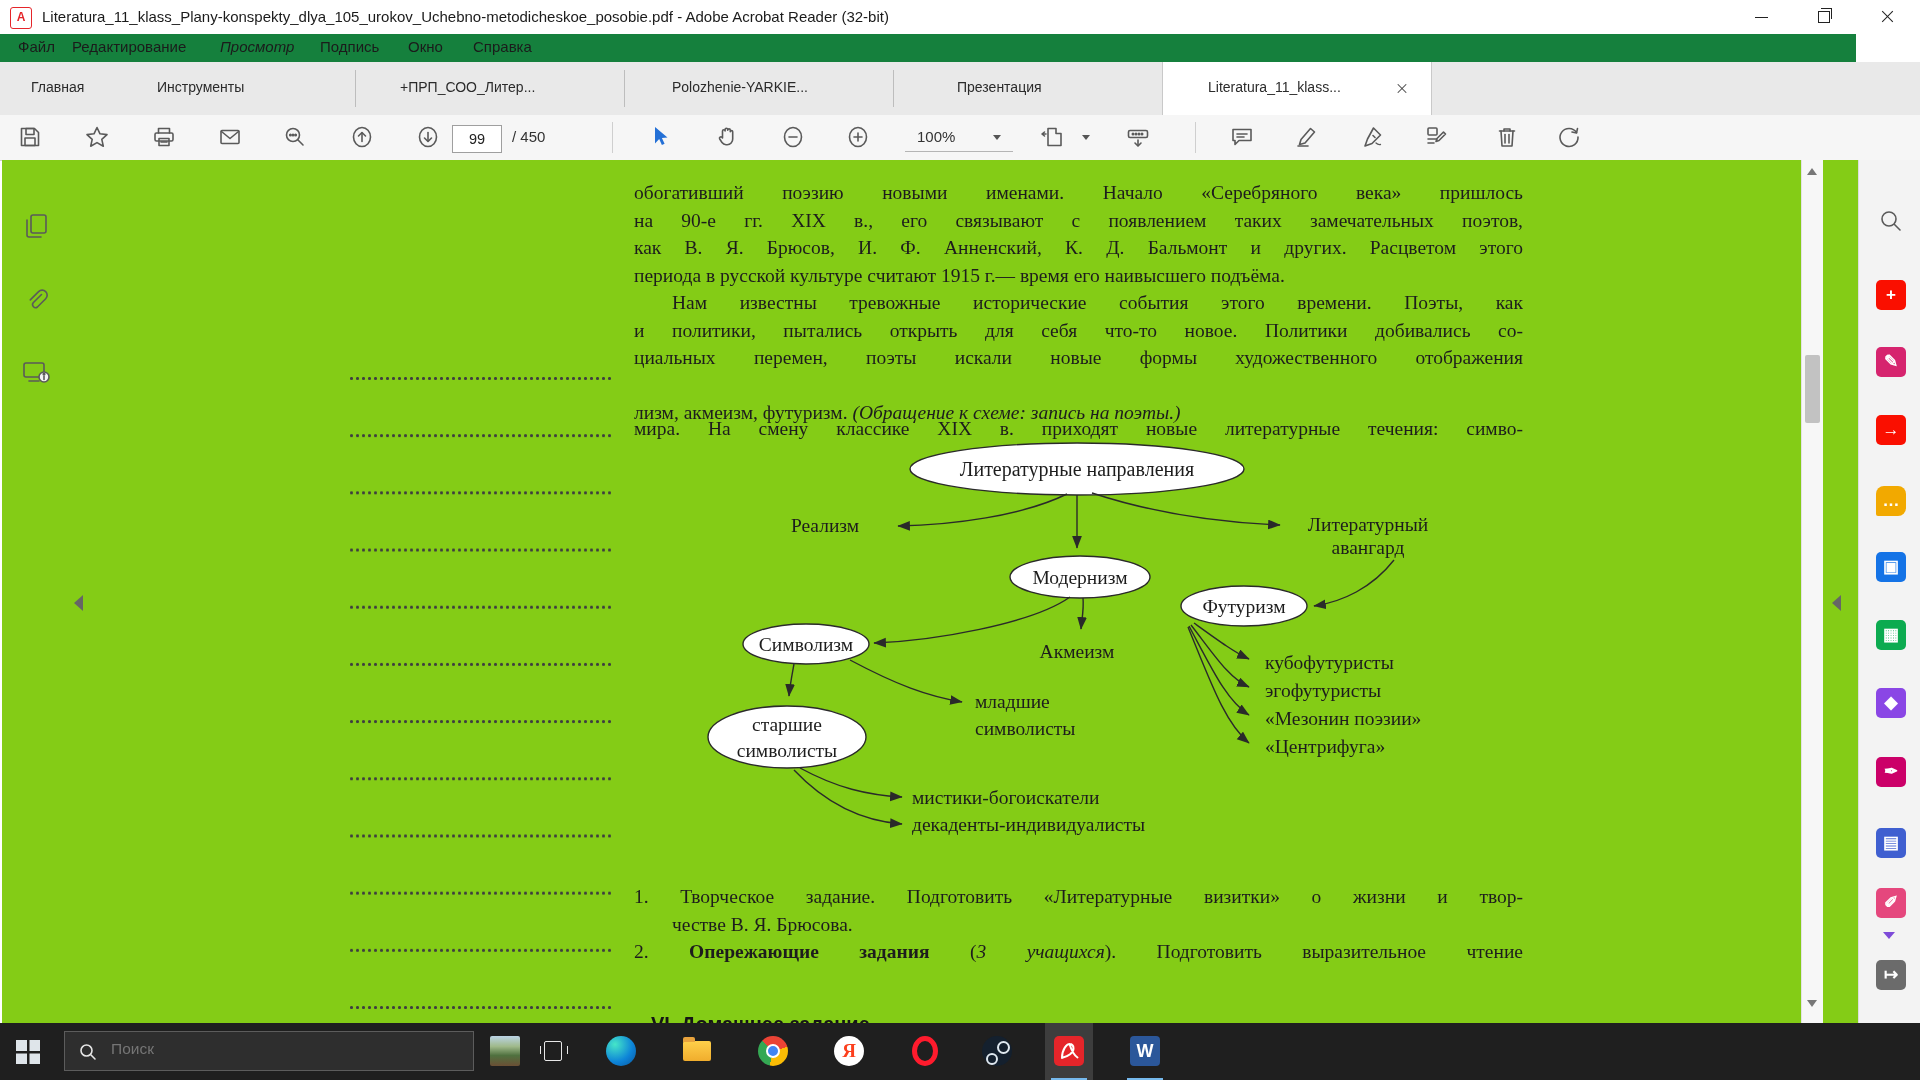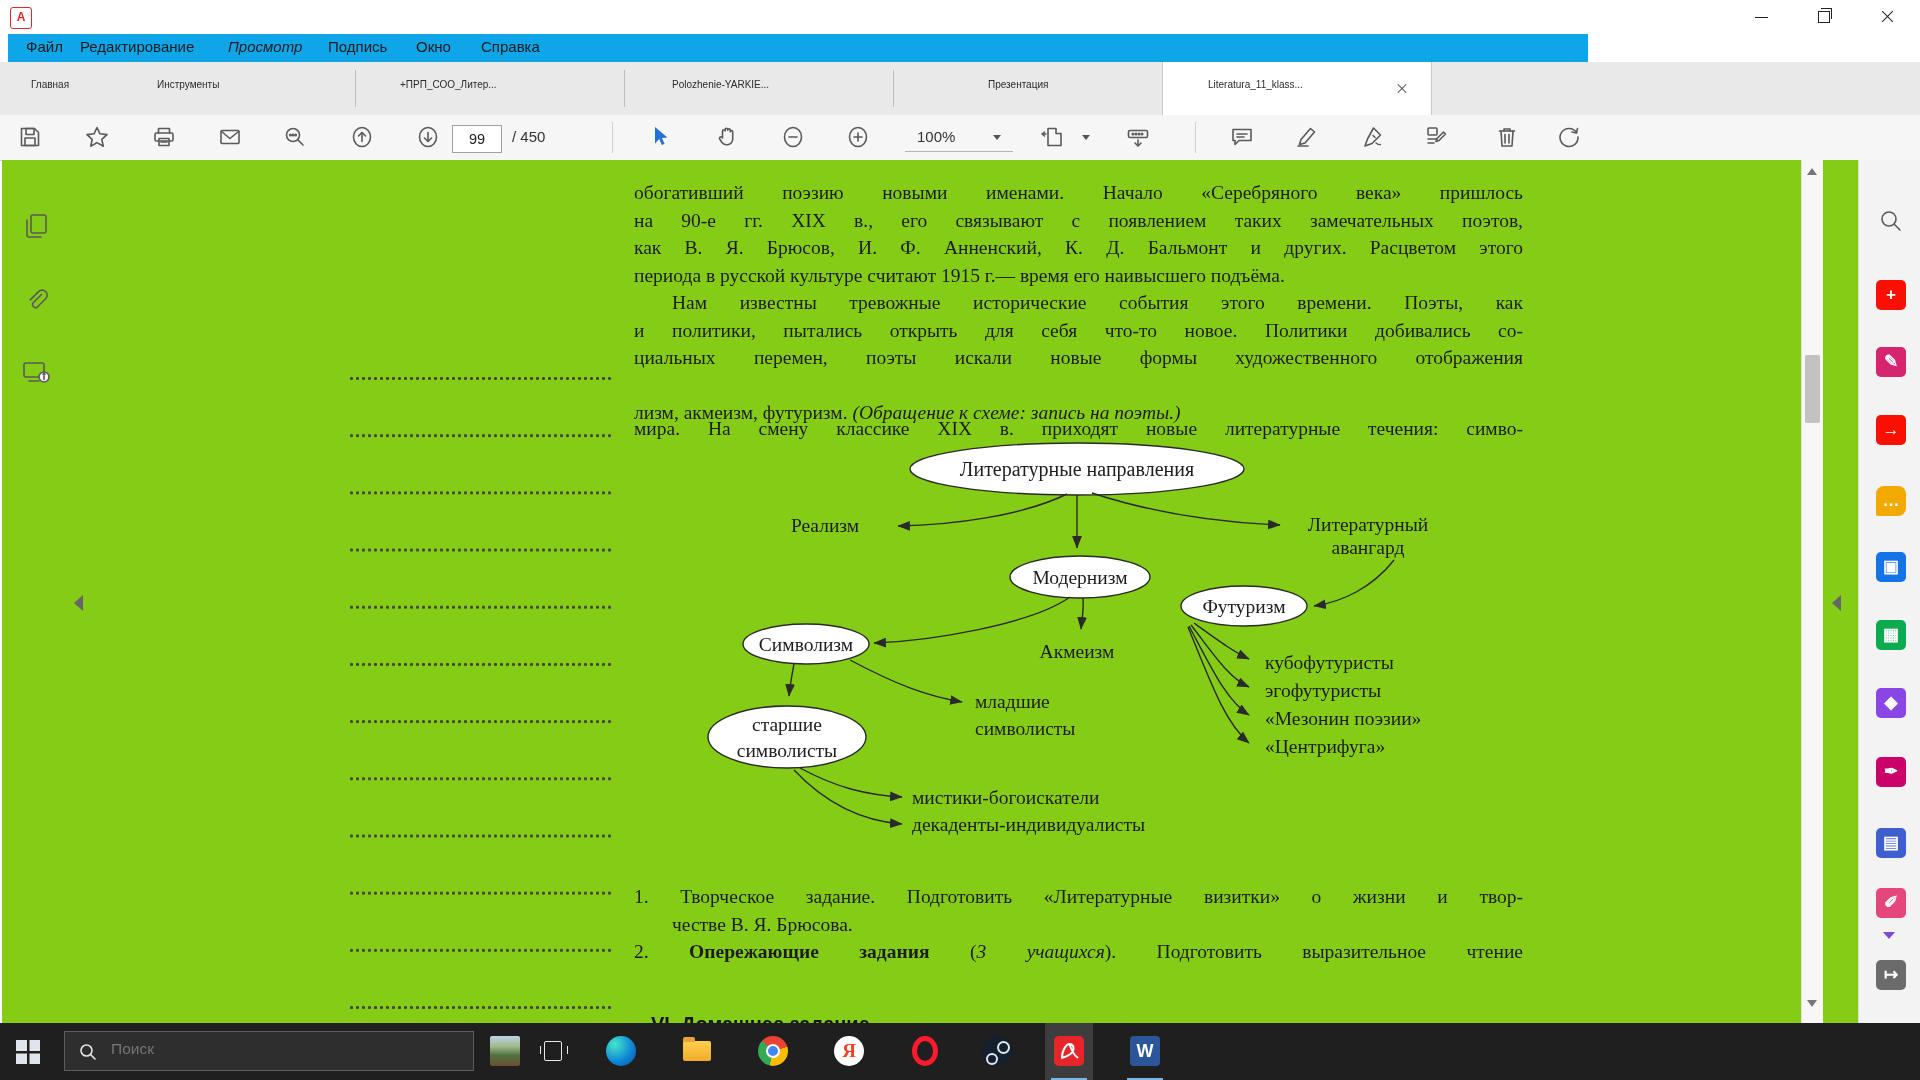--- a/index.html
+++ b/index.html
@@ -15,26 +15,26 @@
   .title-text{position:absolute;left:42px;top:8px;font-size:15px;color:#1b1b1b;white-space:nowrap;}
   .winctl{position:absolute;top:0;width:62px;height:34px;}
   .wc-min::before{content:"";position:absolute;left:25px;top:17px;width:13px;height:0;border-top:1.5px solid #222;}
   .wc-max::before{content:"";position:absolute;left:25px;top:11px;width:10px;height:10px;border:1.5px solid #222;}
   .wc-max::after{content:"";position:absolute;left:28px;top:8px;width:10px;height:10px;border-top:1.5px solid #222;border-right:1.5px solid #222;background:transparent;}
   .wc-close::before,.wc-close::after{content:"";position:absolute;left:24px;top:16px;width:15px;height:0;border-top:1.6px solid #222;}
   .wc-close::before{transform:rotate(45deg);}
   .wc-close::after{transform:rotate(-45deg);}
 
   
-  .menubar{position:absolute;left:8px;top:34px;width:1580px;height:28px;background:#0ea5e9;}
+  .menubar{position:absolute;left:0;top:34px;width:1856px;height:28px;background:#15803d;}
   .menu-item{position:absolute;top:4px;font-size:15px;color:#1b1b1b;cursor:default;}
 
   
   .tabbar{position:absolute;left:0;top:62px;width:1920px;height:53px;background:#e9e9e9;border-bottom:1px solid #c9c9c9;}
-  .tab-label{position:absolute;top:17px;font-size:10px;color:#2b2b2b;white-space:nowrap;}
+  .tab-label{position:absolute;top:17px;font-size:14px;color:#2b2b2b;white-space:nowrap;}
   .tab-sep{position:absolute;top:8px;width:1px;height:37px;background:#bdbdbd;}
   .tab-active{position:absolute;left:1162px;top:0;width:268px;height:53px;background:#ffffff;border-left:1px solid #c9c9c9;border-right:1px solid #c9c9c9;}
   .tab-close{position:absolute;left:1396px;top:21px;width:12px;height:12px;}
   .tab-close::before,.tab-close::after{content:"";position:absolute;left:0;top:5px;width:12px;border-top:1.4px solid #444;}
   .tab-close::before{transform:rotate(45deg);}
   .tab-close::after{transform:rotate(-45deg);}
   .help-circle{position:absolute;left:1745px;top:75px;width:25px;height:25px;border:1.7px solid #5f6368;
     border-radius:50%;color:#5f6368;font-size:15px;font-weight:bold;text-align:center;line-height:24px;}
   .signin{position:absolute;left:1813px;top:79px;font-size:16px;color:#1a1a1a;}
 
@@ -115,20 +115,21 @@
   .wordic{position:absolute;left:9px;top:13px;width:30px;height:30px;border-radius:4px;background:#2b579a;
     color:#fff;font-weight:bold;font-size:18px;text-align:center;line-height:30px;}
 </style>
 </head>
 <body>
 
 <div class="screen">
 
   <div class="titlebar">
     <div class="title-ico">A</div>
+    <div class="title-text">Literatura_11_klass_Plany-konspekty_dlya_105_urokov_Uchebno-metodicheskoe_posobie.pdf - Adobe Acrobat Reader (32-bit)</div>
     <div class="winctl wc-min" style="left:1730px;"></div>
     <div class="winctl wc-max" style="left:1793px;"></div>
     <div class="winctl wc-close" style="left:1856px;"></div>
   </div>
 
   <div class="menubar">
     <span class="menu-item" style="left:18px;">Файл</span>
     <span class="menu-item" style="left:72px;">Редактирование</span>
     <span class="menu-item" style="left:220px;font-style:italic;">Просмотр</span>
     <span class="menu-item" style="left:320px;">Подпись</span>
@@ -138,21 +139,21 @@
 
   <div class="tabbar">
     <div class="tab-active"></div>
     <span class="tab-label" style="left:31px;">Главная</span>
     <span class="tab-label" style="left:157px;">Инструменты</span>
     <div class="tab-sep" style="left:355px;"></div>
     <span class="tab-label" style="left:400px;">+ПРП_СОО_Литер...</span>
     <div class="tab-sep" style="left:624px;"></div>
     <span class="tab-label" style="left:672px;">Polozhenie-YARKIE...</span>
     <div class="tab-sep" style="left:893px;"></div>
-    <span class="tab-label" style="left:988px;">Презентация</span>
+    <span class="tab-label" style="left:957px;">Презентация</span>
     <span class="tab-label" style="left:1208px;">Literatura_11_klass...</span>
     <span class="tab-close"></span>
     <div class="help-circle">?</div>
     <span class="signin">Войти</span>
   </div>
 
   <div class="toolbar">
     <span class="tbtn" style="left:17px;">
       <svg class="ic" width="26" height="26" viewBox="0 0 26 26">
         <path d="M4.5 4.5 h13 l4 4 v13 h-17 z"></path>

